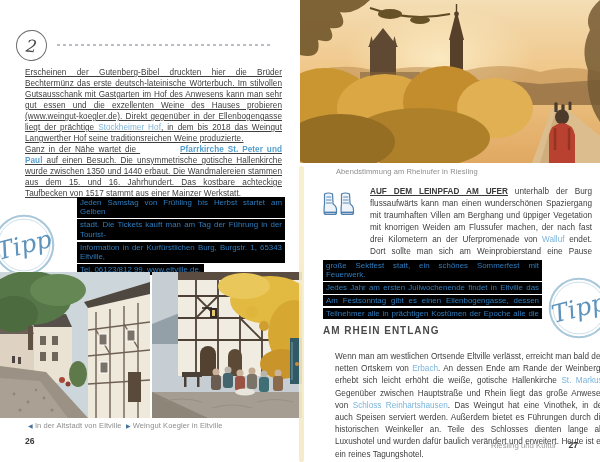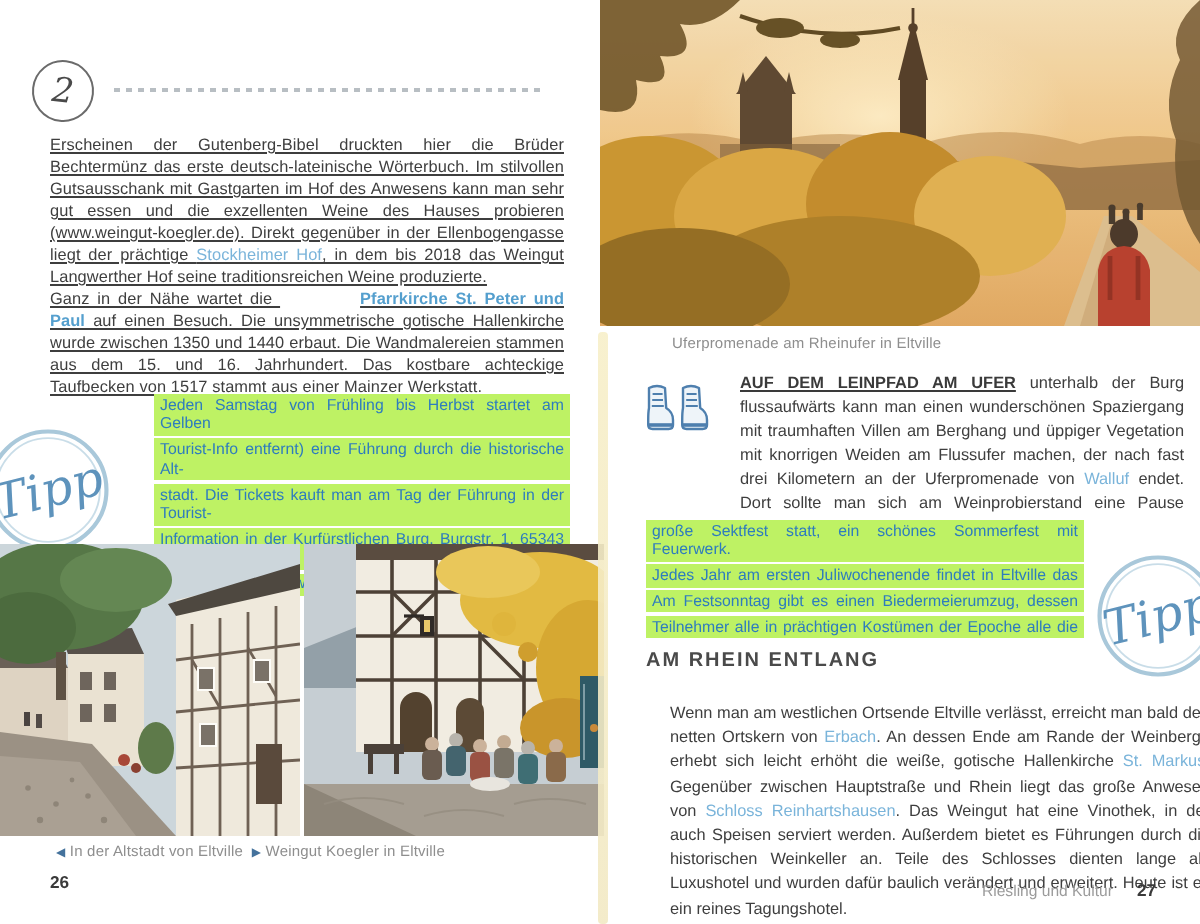--- a/index.html
+++ b/index.html
@@ -29,21 +29,21 @@
   .seg-bold{font-weight:bold;color:#3a3a3a;text-decoration:underline;}
 
   .stamp{width:66px;height:66px;}
   .stamp-left{left:-9px;top:212px;}
   .stamp-right{left:546px;top:275px;}
 
   .tip-box{width:208px;}
   .tip-left{left:77px;top:197px;}
   .tip-right{left:323px;top:260px;width:219px;}
   .hl-line{
-    background:#bef264;color:#2e7cbe;
+    background:#000000;color:#2e7cbe;
     font-size:7.9px;line-height:9.6px;padding:.8px 3px;margin-bottom:1.6px;
     text-align:justify;text-align-last:justify;width:100%;box-sizing:border-box;
   }
   .hl-line.last{width:fit-content;text-align-last:auto;}
 
   .photo{display:block;}
   .photo-a{left:0;top:272px;width:150px;height:146px;}
   .photo-b{left:152px;top:272px;width:150px;height:146px;}
   .photo-hero{left:300px;top:0;width:300px;height:163px;}
   .photo svg,.photo-hero svg{width:100%;height:100%;display:block;}
@@ -88,21 +88,20 @@
 </div>
 
 <svg class="abs stamp stamp-left" viewBox="0 0 70 70">
   <circle cx="35" cy="35" r="31" fill="none" stroke="#a9c8da" stroke-width="2.2"></circle>
   <circle cx="35" cy="35" r="27.5" fill="none" stroke="#bcd4e2" stroke-width="1" opacity=".8"></circle>
   <text x="35" y="44" text-anchor="middle" font-size="26" font-style="italic" font-family="'DejaVu Serif',serif" fill="#5e93bc" transform="rotate(-14 35 35)">Tipp</text>
 </svg>
 
 <div class="abs tip-box tip-left">
     <div class="hl-line">Jeden Samstag von Frühling bis Herbst startet am Gelben</div>
-    <div class="hl-line">Tourist-Info entfernt) eine Führung durch die historische Alt-</div>
     <div class="hl-line">stadt. Die Tickets kauft man am Tag der Führung in der Tourist-</div>
     <div class="hl-line">Information in der Kurfürstlichen Burg, Burgstr. 1, 65343 Eltville,</div>
     <div class="hl-line last">Tel. 06123/812 99, www.eltville.de.</div>
   </div>
 
 <div class="abs photo photo-a">
 <svg viewBox="0 0 150 146" preserveAspectRatio="none">
   <rect width="150" height="146" fill="#ccd6db"></rect>
   <rect x="0" y="62" width="34" height="46" fill="#ded3c2"></rect>
   <polygon points="0,62 34,62 28,50 0,52" fill="#6a6057"></polygon>
@@ -275,40 +274,40 @@
   </g>
   <g>
     <ellipse cx="262" cy="117" rx="7" ry="7.5" fill="#3f3128"></ellipse>
     <path d="M249,163 L249,135 Q251,124 262,123 Q273,124 275,135 L275,163 Z" fill="#b5392c"></path>
     <path d="M255,128 L255,150 M269,128 L269,150" stroke="#8e2a20" stroke-width="2.4" fill="none"></path>
   </g>
   <rect width="300" height="163" fill="#e8a85c" opacity=".08"></rect>
 </svg>
 </div>
 
-<div class="abs caption caption-hero">Uferpromenade am Rheinufer in Eltville</div>
+<div class="abs caption caption-hero">Abendstimmung am Rheinufer in Riesling</div>
 
 <svg class="abs boots" viewBox="0 0 36 28">
   <defs>
     <g id="boot">
       <path d="M3.5,3 q4,-2 8,0 l0.6,10 q3.4,2 3.4,6 v2.5 q0,2 -2.2,2 h-8 q-2.2,0 -2.2,-2 V19 q0,-4 0.4,-6 z" fill="#eef4f9" stroke="#4e7fae" stroke-width="1.2" stroke-linejoin="round"></path>
       <path d="M5.3,6 h5 M5.1,9 h5.4 M4.9,12 h6" stroke="#4e7fae" stroke-width=".9"></path>
       <path d="M3.2,21.5 h12.4" stroke="#4e7fae" stroke-width="1.8"></path>
     </g>
   </defs>
   <use href="#boot" x="0" y="1"></use>
   <use href="#boot" x="17" y="1"></use>
 </svg>
 
 <p class="abs walk-par"><span class="seg-bold">AUF DEM LEINPFAD AM UFER</span><span> unterhalb der Burg flussaufwärts kann man einen wunderschönen Spaziergang mit traumhaften Villen am Berghang und üppiger Vegetation mit knorrigen Weiden am Flussufer machen, der nach fast drei Kilometern an der Uferpromenade von </span><span class="seg-place">Walluf</span><span> endet. Dort sollte man sich am Weinprobierstand eine Pause gönnen.</span></p>
 
 <div class="abs tip-box tip-right">
     <div class="hl-line">große Sektfest statt, ein schönes Sommerfest mit Feuerwerk.</div>
     <div class="hl-line">Jedes Jahr am ersten Juliwochenende findet in Eltville das</div>
-    <div class="hl-line">Am Festsonntag gibt es einen Biedermeierumzug, dessen</div>
+    <div class="hl-line">Am Festsonntag gibt es einen Ellenbogengasse, dessen</div>
     <div class="hl-line">Teilnehmer alle in prächtigen Kostümen der Epoche alle die</div>
   </div>
 
 <svg class="abs stamp stamp-right" viewBox="0 0 70 70">
   <circle cx="35" cy="35" r="31" fill="none" stroke="#a9c8da" stroke-width="2.2"></circle>
   <circle cx="35" cy="35" r="27.5" fill="none" stroke="#bcd4e2" stroke-width="1" opacity=".8"></circle>
   <text x="35" y="44" text-anchor="middle" font-size="26" font-style="italic" font-family="'DejaVu Serif',serif" fill="#5e93bc" transform="rotate(-14 35 35)">Tipp</text>
 </svg>
 
 <div class="abs section-heading">AM RHEIN ENTLANG</div>

